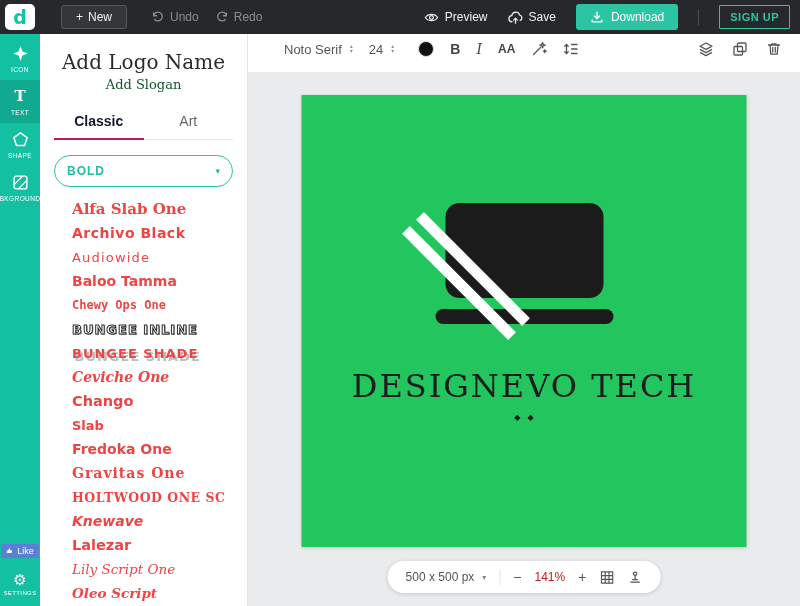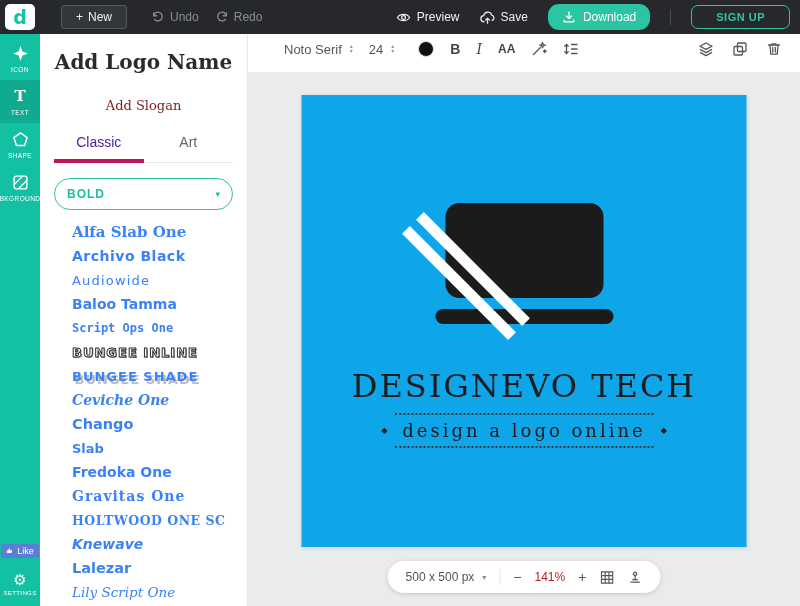--- a/index.html
+++ b/index.html
@@ -10,54 +10,54 @@
   
   .topbar { height:34px; background:#26282b; display:flex; align-items:center; padding:0 10px 0 5px; flex:0 0 34px; }
   .logo-box { width:30px; height:26px; background:#fff; border-radius:5px; display:flex; align-items:center; justify-content:center; margin-right:26px; cursor:pointer; }
   .logo-box span { color:#13c3a5; font-weight:bold; font-size:19px; font-family:"DejaVu Sans",sans-serif; }
   .btn-new { background:#33373a; border:1px solid #55585b; color:#f2f2f2; font-size:12px; border-radius:3px; padding:4px 14px; display:flex; gap:5px; align-items:center; cursor:pointer; }
   .hist { display:flex; align-items:center; gap:5px; color:#8b8e91; font-size:12px; margin-left:24px; cursor:pointer; background:none; border:none; }
   .hist svg { width:14px; height:14px; }
   .top-right { margin-left:auto; display:flex; align-items:center; gap:20px; }
   .top-act { display:flex; align-items:center; gap:6px; color:#f0f0f0; font-size:12px; cursor:pointer; background:none; border:none; }
   .top-act svg { width:15px; height:15px; color:#e8e8e8; }
-  .btn-download { background:#2bc5a3; color:#fff; font-size:12px; border:none; border-radius:11px; padding:6px 14px; display:flex; align-items:center; gap:7px; cursor:pointer; }
+  .btn-download { background:#2bc5a3; color:#fff; font-size:12px; border:none; border-radius:3px; padding:6px 14px; display:flex; align-items:center; gap:7px; cursor:pointer; }
   .btn-download svg { width:14px; height:14px; }
   .vdiv { width:1px; height:16px; background:#4a4d50; }
-  .btn-signup { background:transparent; border:1px solid #2bc5a3; color:#2bc5a3; font-size:11px; font-weight:bold; border-radius:7px; padding:5px 24px; letter-spacing:.5px; cursor:pointer; }
+  .btn-signup { background:transparent; border:1px solid #2bc5a3; color:#2bc5a3; font-size:11px; font-weight:bold; border-radius:1px; padding:5px 10px; letter-spacing:.5px; cursor:pointer; }
 
   
   .body { flex:1; display:flex; min-height:0; }
 
   
   .sidebar { width:40px; background:#14c0a2; display:flex; flex-direction:column; align-items:center; flex:0 0 40px; padding:3px 0 10px; }
   .side-item { width:100%; padding:8px 0 7px; display:flex; flex-direction:column; align-items:center; gap:4px; color:#fff; cursor:pointer; }
   .side-item.active { background:#0fa; background:#0faa90; }
   .side-item svg { width:17px; height:17px; }
   .side-item .tchar { font-family:"DejaVu Serif",serif; font-size:15px; font-weight:bold; line-height:17px; }
   .side-label { font-size:6.5px; letter-spacing:.4px; }
   .side-bottom { margin-top:auto; display:flex; flex-direction:column; align-items:center; gap:14px; }
   .like-btn { background:#5c7fd6; color:#fff; border:none; border-radius:2px; font-size:9px; display:flex; align-items:center; gap:3px; padding:2px 5px; cursor:pointer; }
   .like-btn svg { width:8px; height:8px; }
   .settings { display:flex; flex-direction:column; align-items:center; gap:2px; color:#fff; cursor:pointer; }
   .settings .gear { font-size:15px; line-height:16px; font-family:"DejaVu Sans",sans-serif; }
   .settings .side-label { font-size:6px; }
 
   
   .panel { width:208px; background:#fff; flex:0 0 208px; padding:16px 14px 0; overflow:hidden; border-right:1px solid #e4e6e7; }
-  .panel-title { font-family:"DejaVu Serif",serif; font-weight:bold; font-size:20px; color:#2b2b2b; text-align:center; }
-  .panel-sub { font-family:"DejaVu Serif",serif; font-size:13px; color:#7f1d1d; text-align:center; margin-top:24px; }
+  .panel-title { font-family:"DejaVu Serif",serif; font-weight:normal; font-size:20px; color:#2b2b2b; text-align:center; }
+  .panel-sub { font-family:"DejaVu Serif",serif; font-size:13px; color:#14532d; text-align:center; margin-top:3px; }
   .tabs { display:flex; margin-top:14px; border-bottom:1px solid #e6e6e6; }
   .tab { flex:1; text-align:center; font-size:14px; color:#666; padding:7px 0 9px; cursor:pointer; }
-  .tab.active { color:#4c1d95; border-bottom:4px solid #be185d; margin-bottom:-1px; font-weight:normal; }
+  .tab.active { color:#0f172a; border-bottom:2px solid #be185d; margin-bottom:-1px; font-weight:bold; }
   .cat-select { margin-top:15px; border:1px solid #2bc5a5; border-radius:16px; padding:8px 12px; display:flex; align-items:center; justify-content:space-between; cursor:pointer; }
   .cat-select .val { color:#1ebfa0; font-weight:bold; font-size:12px; letter-spacing:1px; }
   .cat-select .car { color:#1ebfa0; font-size:9px; }
   .font-list { margin-top:10px; padding-left:18px; }
-  .font-item { height:24px; display:flex; align-items:center; color:#3b82f6; cursor:pointer; white-space:nowrap; }
+  .font-item { height:24px; display:flex; align-items:center; color:#ef4444; cursor:pointer; white-space:nowrap; }
   .f0  { font-family:"DejaVu Serif",serif; font-weight:bold; font-size:15px; }
   .f1  { font-family:"DejaVu Sans",sans-serif; font-weight:bold; font-size:14px; letter-spacing:.5px; }
   .f2  { font-family:"DejaVu Sans",sans-serif; font-size:13px; letter-spacing:1.2px; }
   .f3  { font-family:"DejaVu Sans",sans-serif; font-weight:bold; font-size:14px; }
   .f4  { font-family:"DejaVu Sans Mono",monospace; font-weight:bold; font-size:12px; }
   .f5  { font-family:"DejaVu Sans",sans-serif; font-weight:bold; font-size:13px; letter-spacing:1px; color:#fff; -webkit-text-stroke:1px #2b2b2b; text-shadow:1px 1px 0 #9a9a9a; }
   .f6  { font-family:"DejaVu Sans",sans-serif; font-weight:bold; font-size:13px; letter-spacing:1px; text-shadow:2.5px 2.5px 0 #bcbcbc; }
   .f7  { font-family:"DejaVu Serif",serif; font-style:italic; font-weight:bold; font-size:14px; }
   .f8  { font-family:"DejaVu Sans",sans-serif; font-weight:bold; font-size:14.5px; }
   .f9  { font-family:"DejaVu Sans",sans-serif; font-weight:bold; font-size:13px; }
@@ -78,21 +78,21 @@
   .swatch { width:16px; height:16px; border-radius:50%; background:#111; border:1px solid #ddd; cursor:pointer; margin-left:8px; }
   .tb-btn { background:none; border:none; cursor:pointer; color:#444; display:flex; align-items:center; }
   .tb-bold { font-weight:bold; font-size:14px; }
   .tb-italic { font-family:"DejaVu Serif",serif; font-style:italic; font-size:14px; }
   .tb-case { font-weight:bold; font-size:12px; }
   .tb-btn svg { width:16px; height:16px; color:#555; }
   .tb-right { margin-left:auto; display:flex; align-items:center; gap:18px; }
   .tb-right svg { width:16px; height:16px; color:#555; }
 
   .canvas-area { flex:1; position:relative; background:#e9ebec; min-height:0; }
-  .artboard { position:absolute; left:50%; top:23px; transform:translateX(-50%); width:445px; height:452px; background:#0ea5e9; box-shadow:0 1px 4px rgba(0,0,0,.14); }
+  .artboard { position:absolute; left:50%; top:23px; transform:translateX(-50%); width:445px; height:452px; background:#22c55e; box-shadow:0 1px 4px rgba(0,0,0,.14); }
 
   .laptop { position:relative; width:190px; height:124px; margin:108px auto 0; }
   .lap-screen { position:absolute; left:16px; top:0; width:158px; height:95px; background:#1b1b1b; border-radius:14px; }
   .lap-base { position:absolute; left:6px; top:106px; width:178px; height:15px; background:#1b1b1b; border-radius:8px; }
   .stripe { position:absolute; width:11px; height:150px; background:#fff; transform:rotate(-45deg); }
   .s1 { left:24px; top:5px; }
   .s2 { left:38px; top:-9px; }
 
   .logo-name { margin-top:40px; text-align:center; font-family:"DejaVu Serif",serif; font-size:32px; letter-spacing:2px; color:#1d1d1f; cursor:pointer; }
   .slogan-row { margin-top:8px; display:flex; align-items:center; justify-content:center; gap:7px; cursor:pointer; }
@@ -239,21 +239,21 @@
       <div class="cat-select">
         <span class="val">BOLD</span>
         <span class="car">▾</span>
       </div>
 
       <div class="font-list">
         <div class="font-item f0">Alfa Slab One</div>
         <div class="font-item f1">Archivo Black</div>
         <div class="font-item f2">Audiowide</div>
         <div class="font-item f3">Baloo Tamma</div>
-        <div class="font-item f4">Script Ops One</div>
+        <div class="font-item f4">Chewy Ops One</div>
         <div class="font-item f5">BUNGEE INLINE</div>
         <div class="font-item f6">BUNGEE SHADE</div>
         <div class="font-item f7">Ceviche One</div>
         <div class="font-item f8">Chango</div>
         <div class="font-item f9">Slab</div>
         <div class="font-item f10">Fredoka One</div>
         <div class="font-item f11">Gravitas One</div>
         <div class="font-item f12">HOLTWOOD ONE SC</div>
         <div class="font-item f13">Knewave</div>
         <div class="font-item f14">Lalezar</div>
@@ -344,21 +344,20 @@
             <div class="lap-screen"></div>
             <div class="lap-base"></div>
             <div class="stripe s1"></div>
             <div class="stripe s2"></div>
           </div>
 
           <div class="logo-name">DESIGNEVO TECH</div>
 
           <div class="slogan-row">
             <span class="diamond">◆</span>
-            <span class="slogan-text">design a logo online</span>
             <span class="diamond">◆</span>
           </div>
 
         </div>
 
         <div class="zoombar">
           <div class="zb-size">
             <span>500 x 500 px</span>
             <span class="car">▾</span>
           </div>

